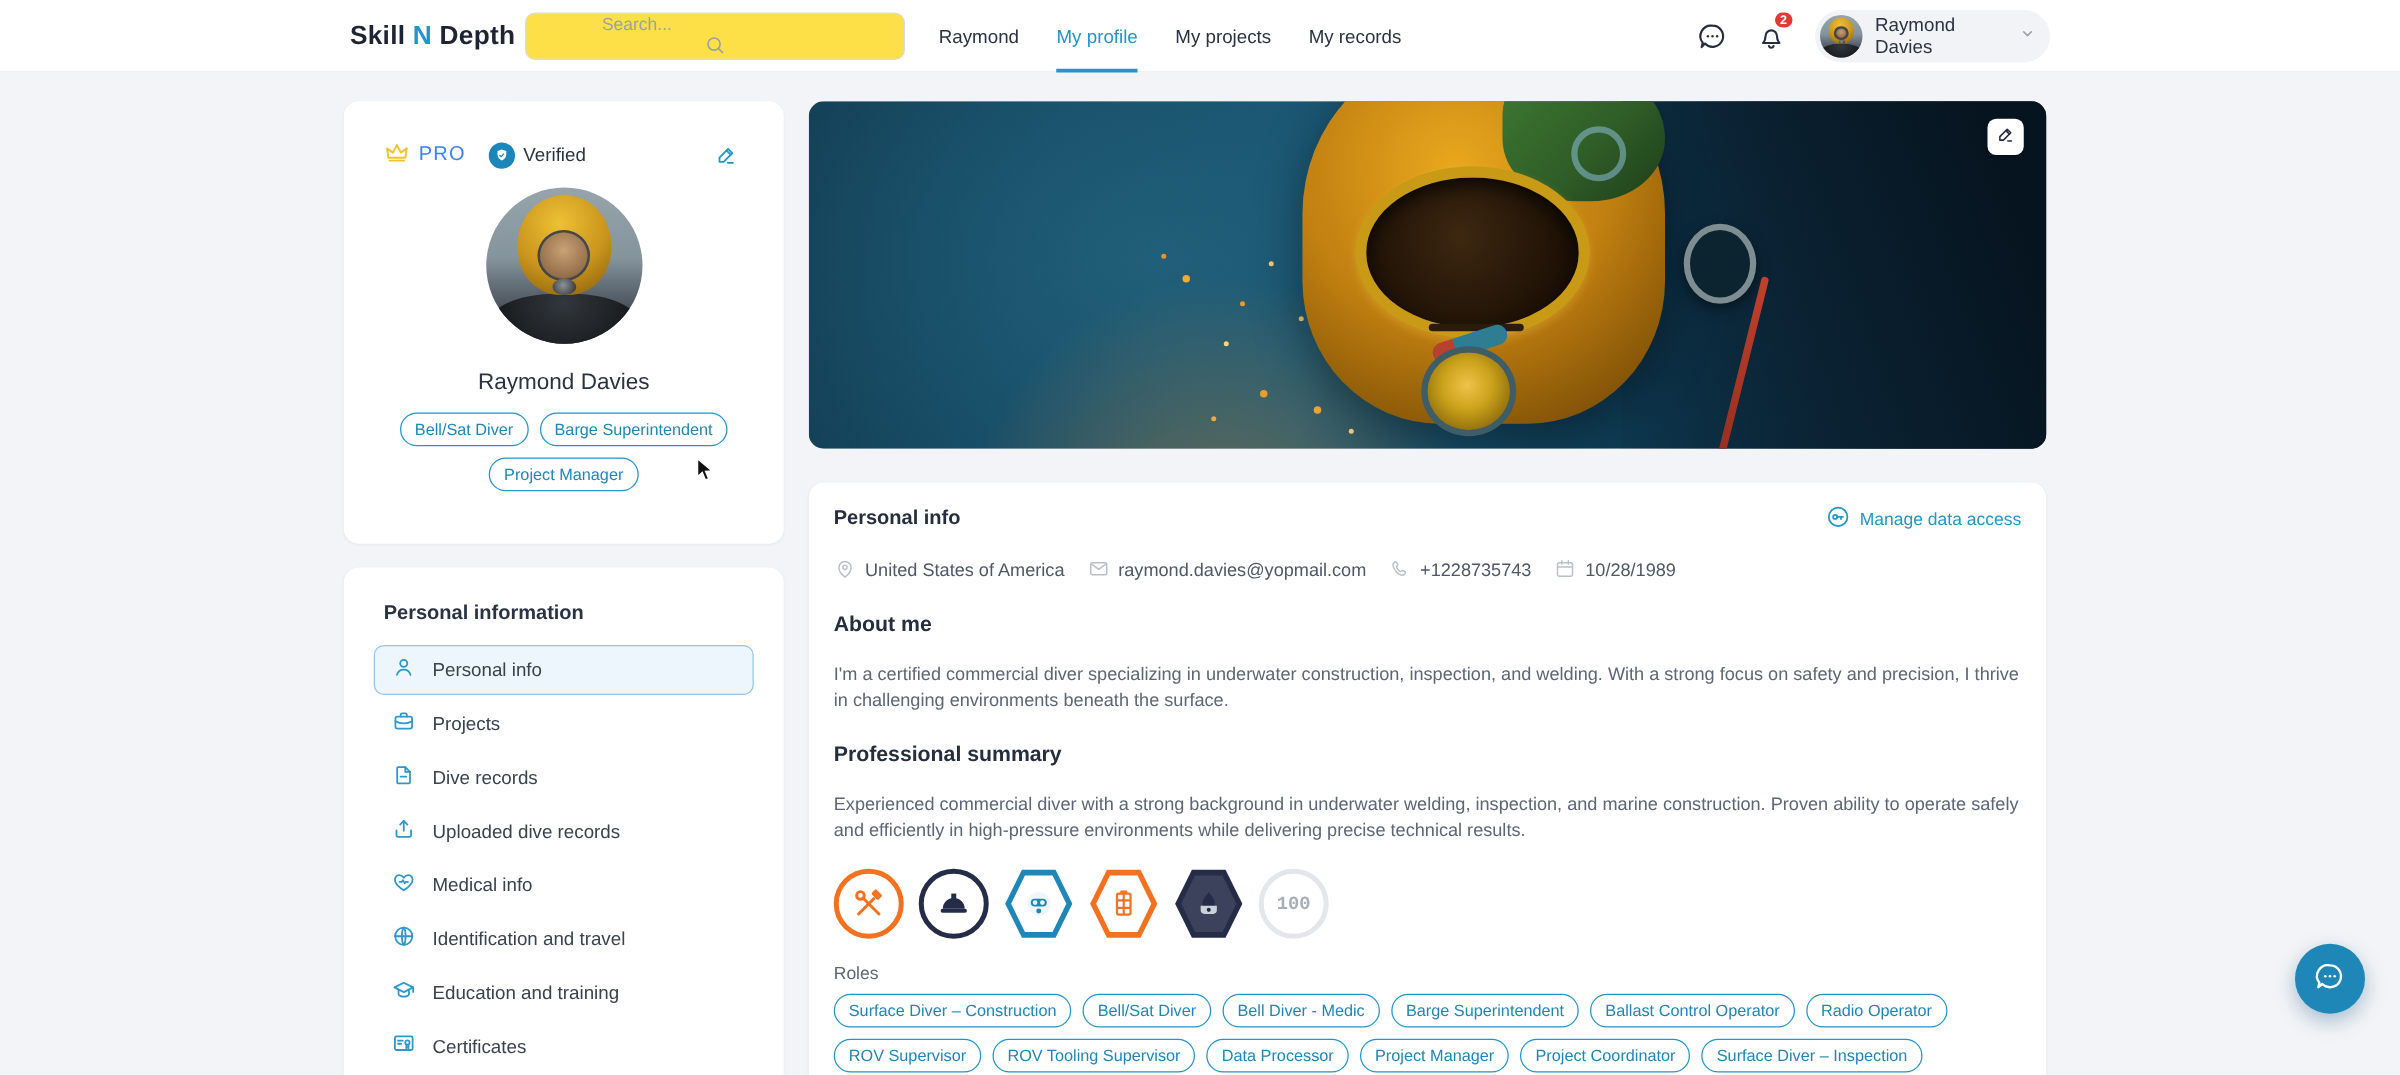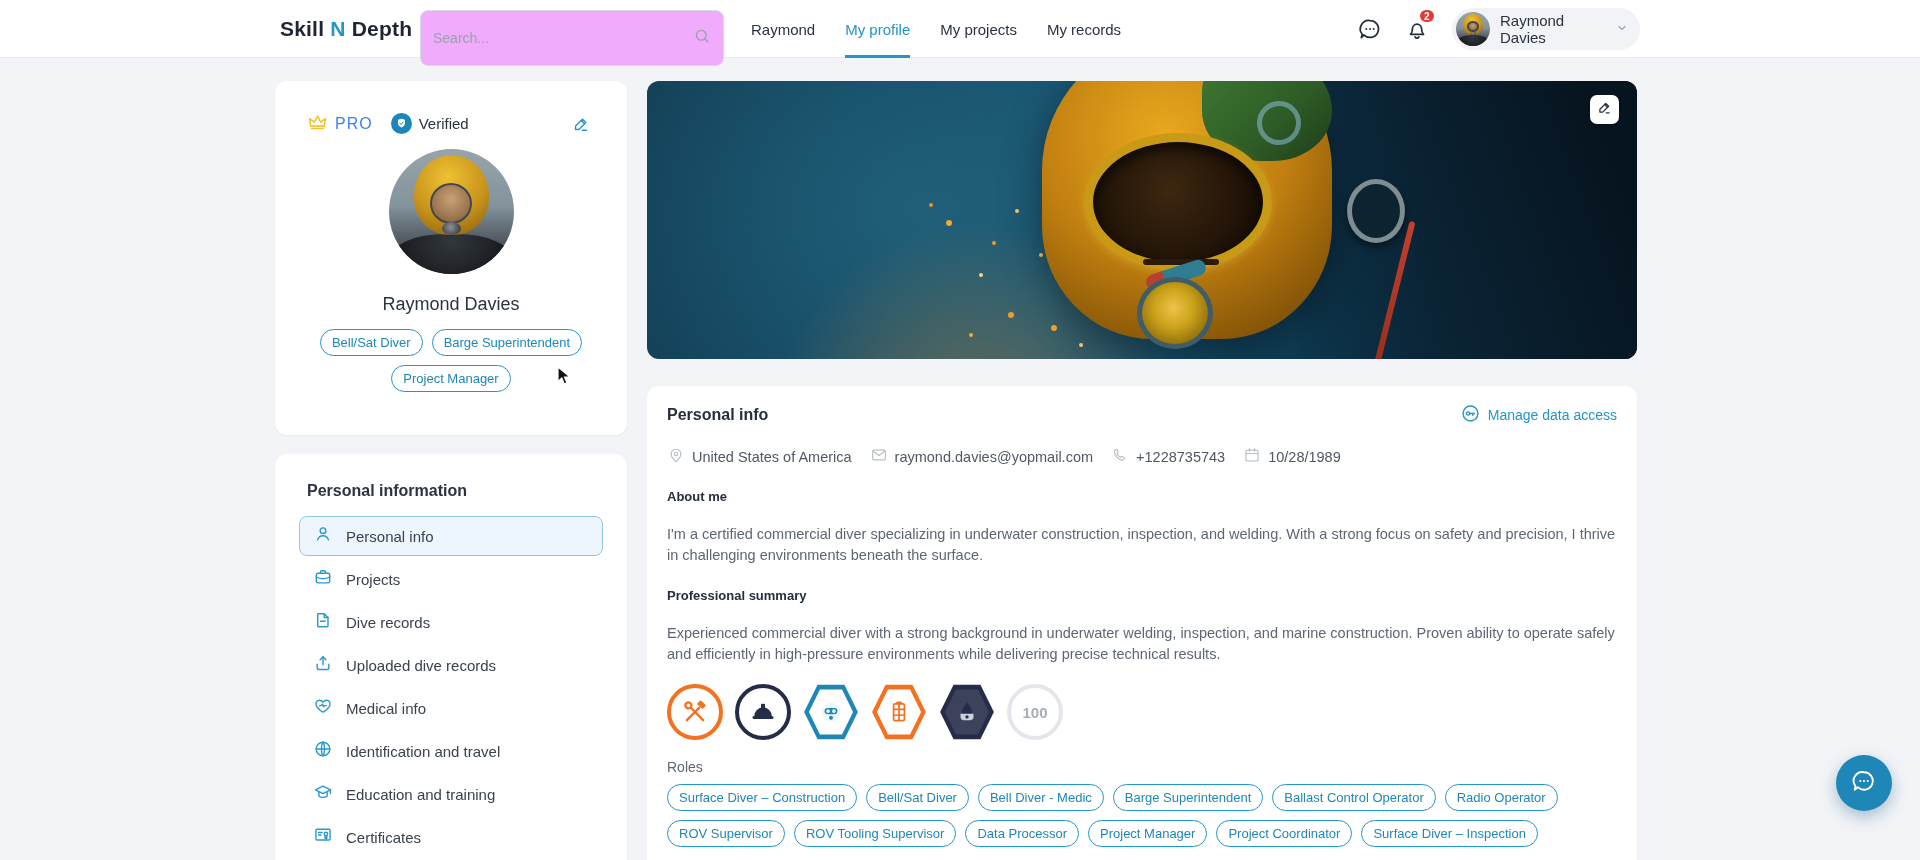--- a/index.html
+++ b/index.html
@@ -3,21 +3,21 @@
 <meta charset="utf-8">
 <style>
   * { box-sizing: border-box; margin:0; padding:0; }
   html,body { width:1920px; height:860px; overflow:hidden; }
   body { background:#f3f4f7; font-family:"Liberation Sans", sans-serif; position:relative; color:#2a3342; }
 
   
   .header { position:absolute; top:0; left:0; width:1920px; height:58px; background:#fff; border-bottom:1px solid #e9ebef; z-index:20; }
   .logo { position:absolute; left:280px; top:17px; font-size:21px; font-weight:bold; color:#1e2433; letter-spacing:.2px; }
   .logo .n { color:#2196c9; }
-  .search { position:absolute; left:420px; top:10px; width:304px; height:56px; border:1px solid #d8dce2; border-radius:8px; background:#f0abfc; display:flex; align-items:center; padding:0 12px; }
+  .search { position:absolute; left:420px; top:10px; width:304px; height:38px; border:1px solid #d8dce2; border-radius:8px; background:#fde047; display:flex; align-items:center; padding:0 12px;flex-direction:column; }
   .search input { border:none; outline:none; flex:1; font-size:14px; font-family:"Liberation Sans",sans-serif; color:#3c4656; background:transparent; }
   .search input::placeholder { color:#9aa1ad; }
   .nav { position:absolute; left:751px; top:0; height:58px; display:flex; gap:30px; }
   .nav-item { height:58px; display:flex; align-items:center; font-size:15px; color:#2a3342; cursor:pointer; border-bottom:3px solid transparent; padding-top:3px; }
   .nav-item.active { color:#2196c9; border-bottom-color:#2196c9; }
   .hdr-icon { position:absolute; top:16px; width:26px; height:26px; cursor:pointer; }
   .chat-ic { left:1357px; }
   .bell-ic { left:1404px; }
   .notif-badge { position:absolute; left:1418px; top:8px; min-width:16px; height:16px; border-radius:8px; background:#e53935; color:#fff; font-size:10px; font-weight:bold; display:flex; align-items:center; justify-content:center; padding:0 4px; border:2px solid #fff; z-index:2; }
   .user-pill { position:absolute; left:1452px; top:8px; height:42px; width:188px; background:#f2f3f6; border-radius:21px; display:flex; align-items:center; gap:10px; padding:0 12px 0 4px; cursor:pointer; }
@@ -75,24 +75,24 @@
       455px 152px 0 0 #f5a930, 368px 128px 0 0 #ffc86a, 345px 160px 0 0 #f09a28, 405px 245px 0 1px #f5a930; }
   .hero-edit { position:absolute; right:18px; top:14px; width:29px; height:29px; background:#fff; border-radius:7px; display:flex; align-items:center; justify-content:center; cursor:pointer; box-shadow:0 1px 3px rgba(0,0,0,.25); }
 
   
   .main-card { left:647px; top:386px; width:990px; height:486px; padding:17px 20px; border-radius:12px; }
   .section-head { display:flex; justify-content:space-between; align-items:center; }
   .section-title { font-size:16px; font-weight:600; color:#252e3f; }
   .manage-link { display:flex; align-items:center; gap:7px; color:#2196c9; font-size:14px; cursor:pointer; }
   .contact-row { margin-top:19px; display:flex; align-items:center; gap:18px; }
   .contact-item { display:flex; align-items:center; gap:7px; font-size:14.5px; color:#4e5866; }
-  .sub-title { margin-top:22px; font-size:13px; font-weight:600; color:#252e3f; }
+  .sub-title { margin-top:22px; font-size:17px; font-weight:600; color:#252e3f; }
   .body-text { margin-top:20px; font-size:14.5px; line-height:21px; color:#5d6675; max-width:1540px; }
   .badges { margin-top:19px; display:flex; align-items:center; gap:12px; }
-  .badge { width:56px; height:56px; display:flex; align-items:center; justify-content:flex-end; position:relative; }
+  .badge { width:56px; height:56px; display:flex; align-items:center; justify-content:flex-end; position:relative;font-family:Liberation Mono, monospace; }
   .badge-ring { width:56px; height:56px; border-radius:50%; display:flex; align-items:center; justify-content:center; background:#fff; }
   .ring-orange { border:4px solid #f4711f; }
   .ring-navy { border:4px solid #252c48; }
   .ring-gray { border:4px solid #e3e6eb; color:#a7aeb9; font-weight:bold; font-size:15px; }
   .hex { width:56px; height:58px; clip-path:polygon(26% 3%, 74% 3%, 98% 50%, 74% 97%, 26% 97%, 2% 50%); display:flex; align-items:center; justify-content:center; }
   .hex-inner { width:46px; height:48px; clip-path:polygon(26% 3%, 74% 3%, 98% 50%, 74% 97%, 26% 97%, 2% 50%); background:#fff; display:flex; align-items:center; justify-content:center; }
   .hex-blue { background:#1e87b8; } .hex-orange { background:#f4711f; } .hex-navy { background:#252c48; }
   .small-label { margin-top:19px; font-size:14px; color:#5d6675; }
   .chips-wrap { margin-top:9px; display:flex; flex-wrap:wrap; gap:9px; width:955px; }
 

